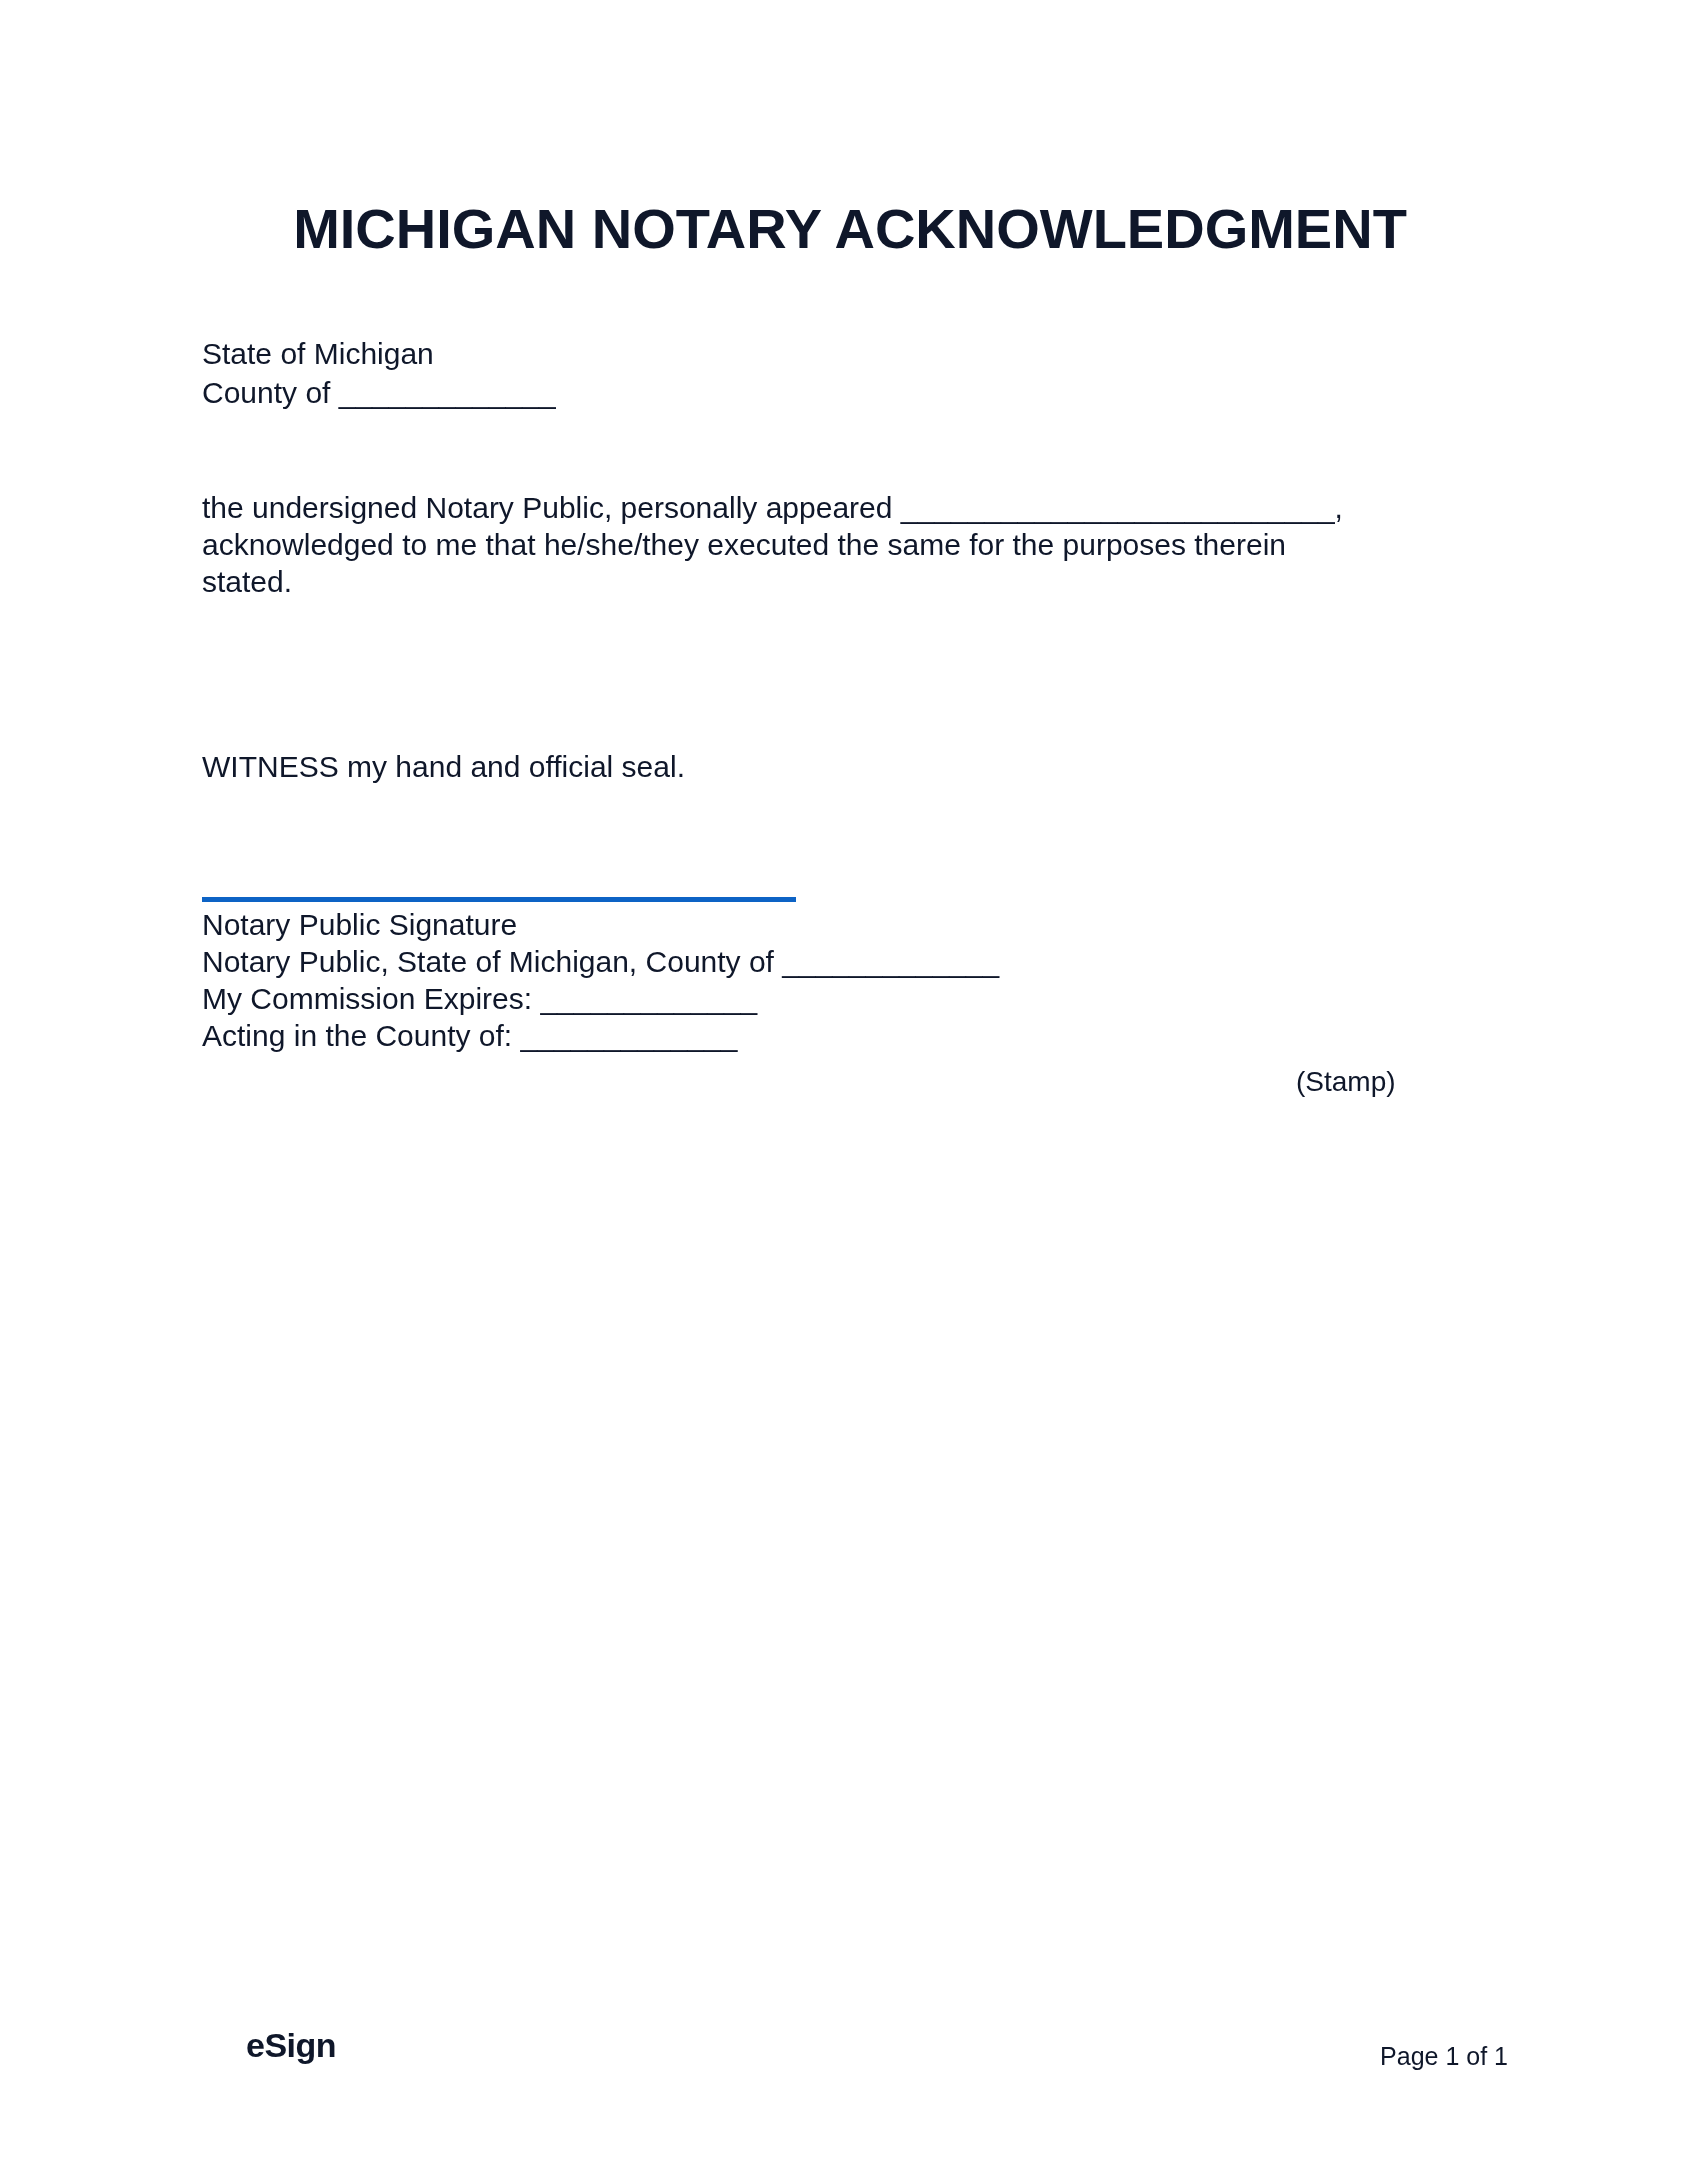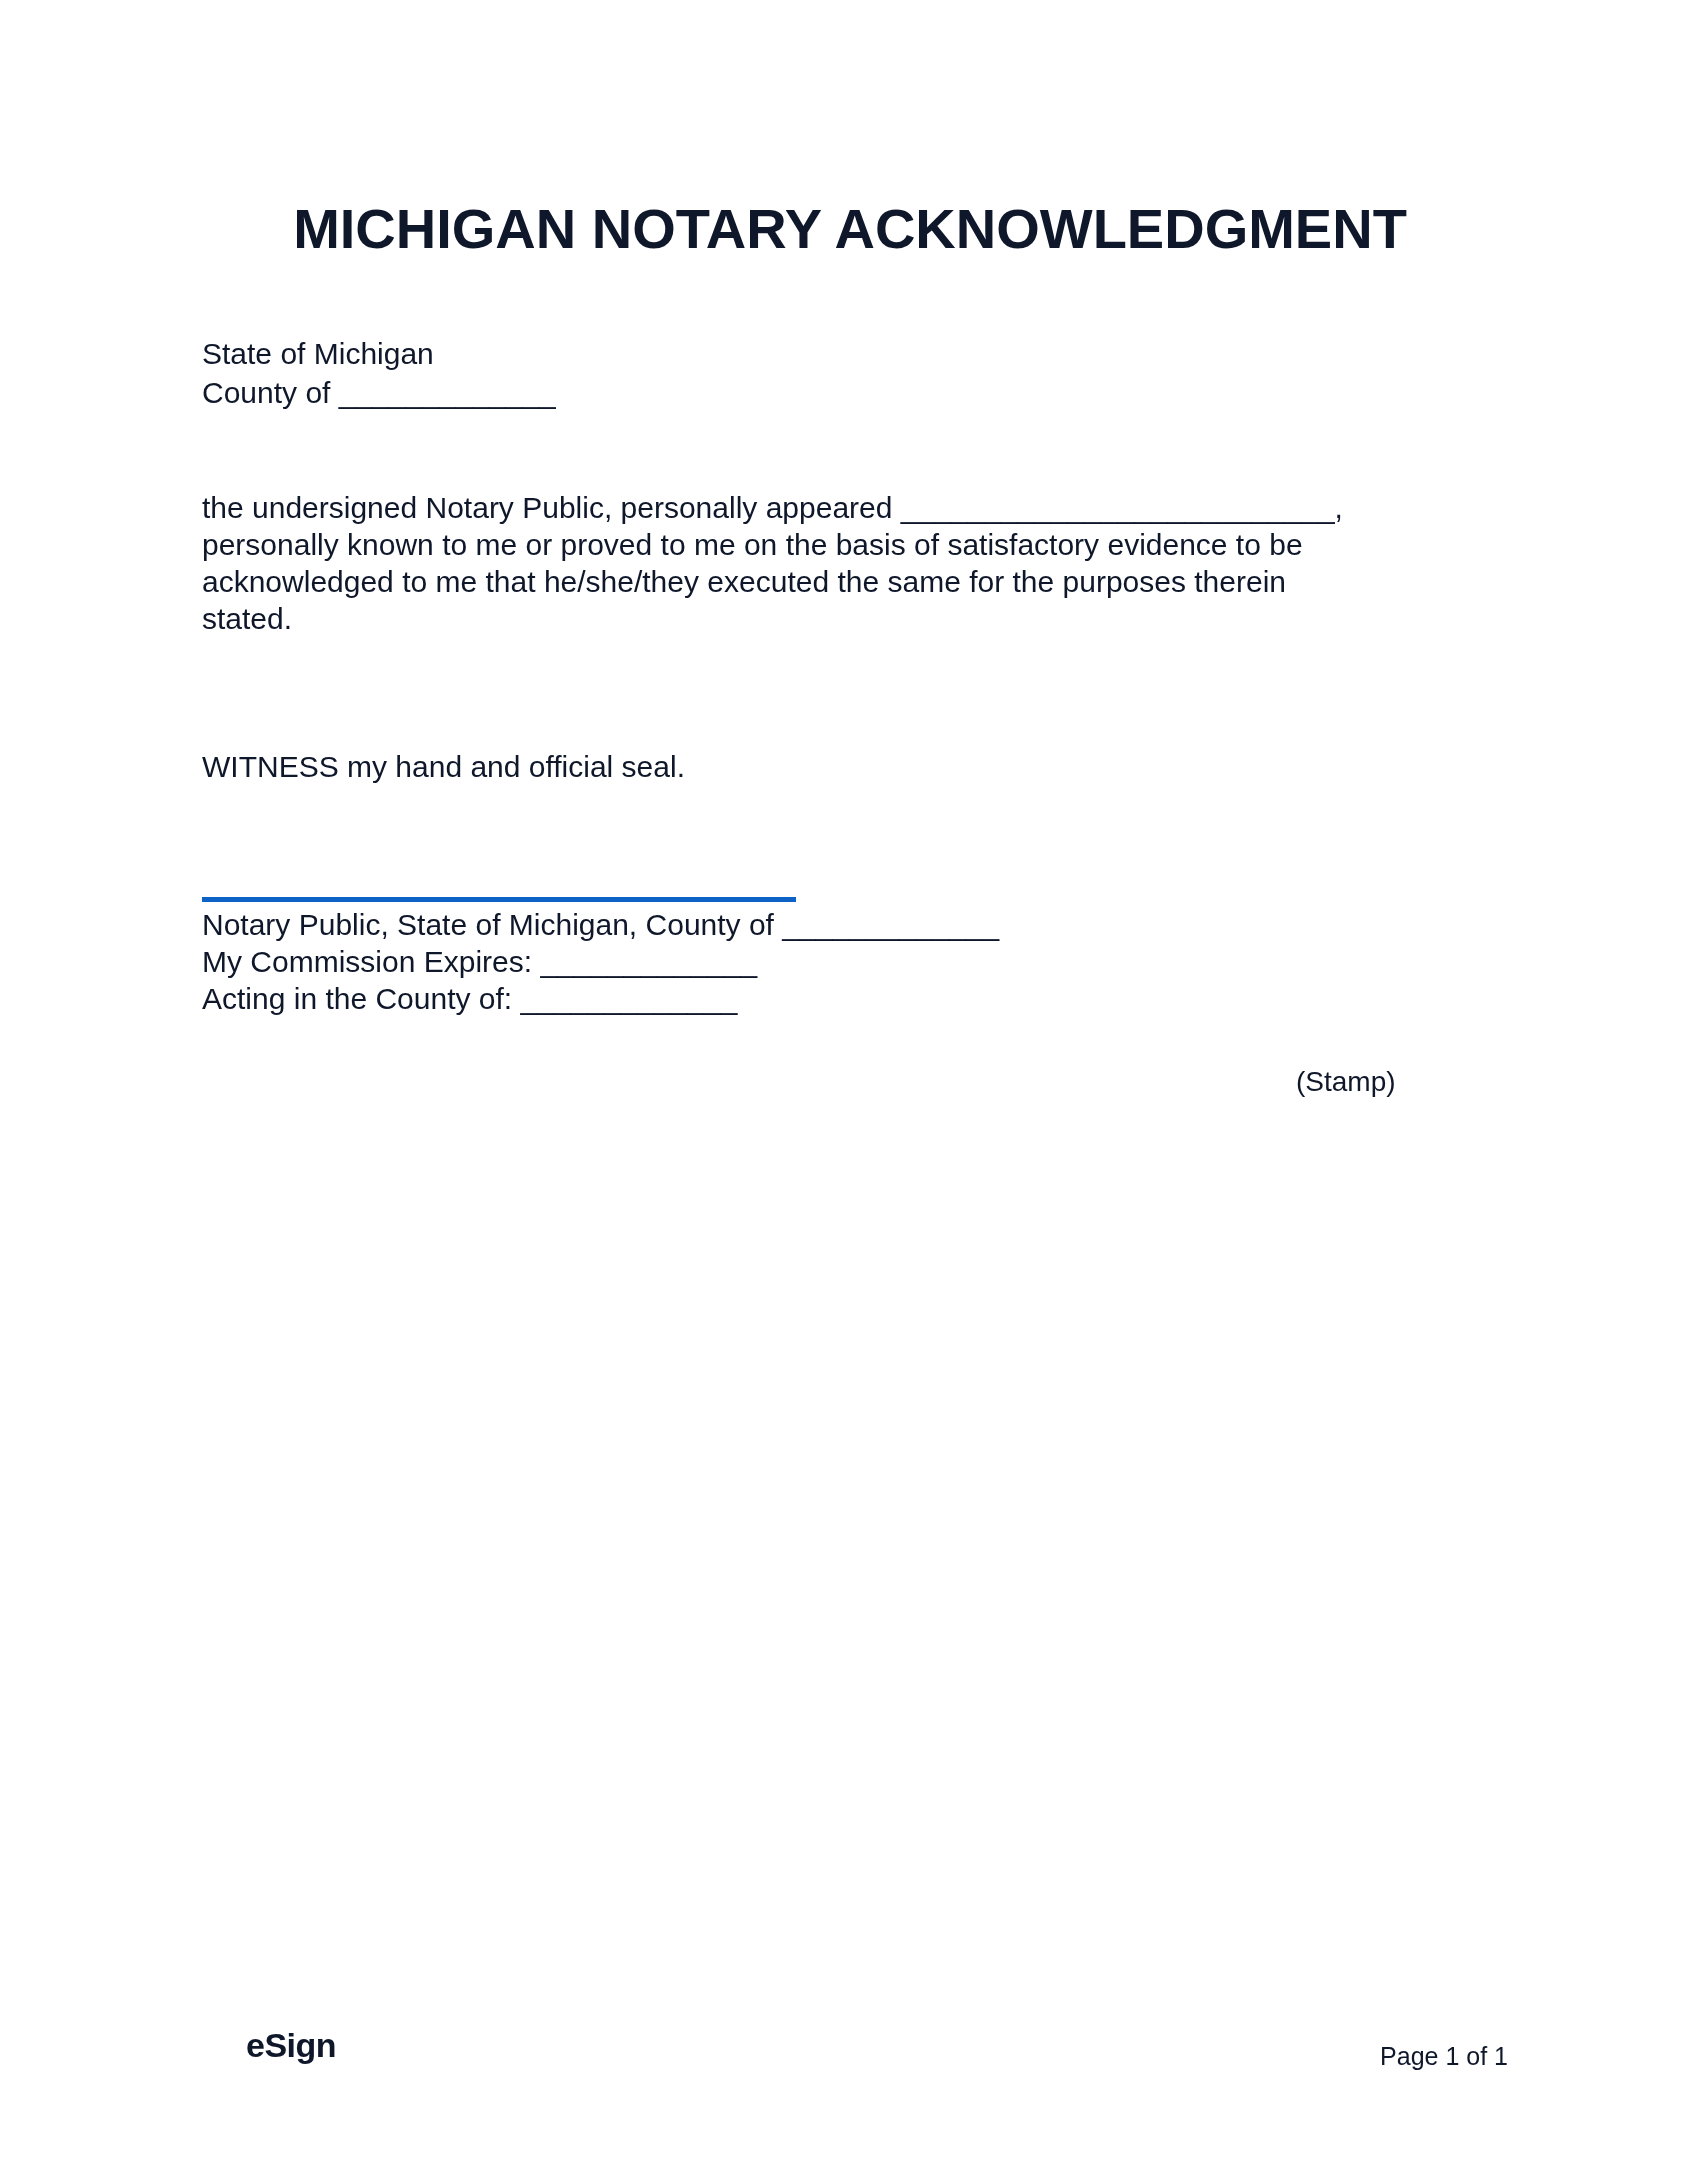--- a/index.html
+++ b/index.html
@@ -98,30 +98,30 @@
 
   <h1 class="title">MICHIGAN NOTARY ACKNOWLEDGMENT</h1>
 
   <div class="venue">
     <div>State of Michigan</div>
     <div>County of _____________</div>
   </div>
 
   <div class="body-par">
     <div>the undersigned Notary Public, personally appeared __________________________,</div>
-    <div>personally known to me or proved to me on the basis of satisfactory evidence to be</div>
     <div>acknowledged to me that he/she/they executed the same for the purposes therein</div>
     <div>stated.</div>
   </div>
 
   <div class="witness">WITNESS my hand and official seal.</div>
 
   <div class="sig-line" style="background: rgb(13, 99, 197);"></div>
 
   <div class="sig-block">
+    <div>Notary Public Signature</div>
     <div>Notary Public, State of Michigan, County of _____________</div>
     <div>My Commission Expires: _____________</div>
     <div>Acting in the County of: _____________</div>
   </div>
 
   <div class="stamp">(Stamp)</div>
 
   <div class="footer-brand">eSign</div>
 
   <div class="footer-page">Page 1 of 1</div>

